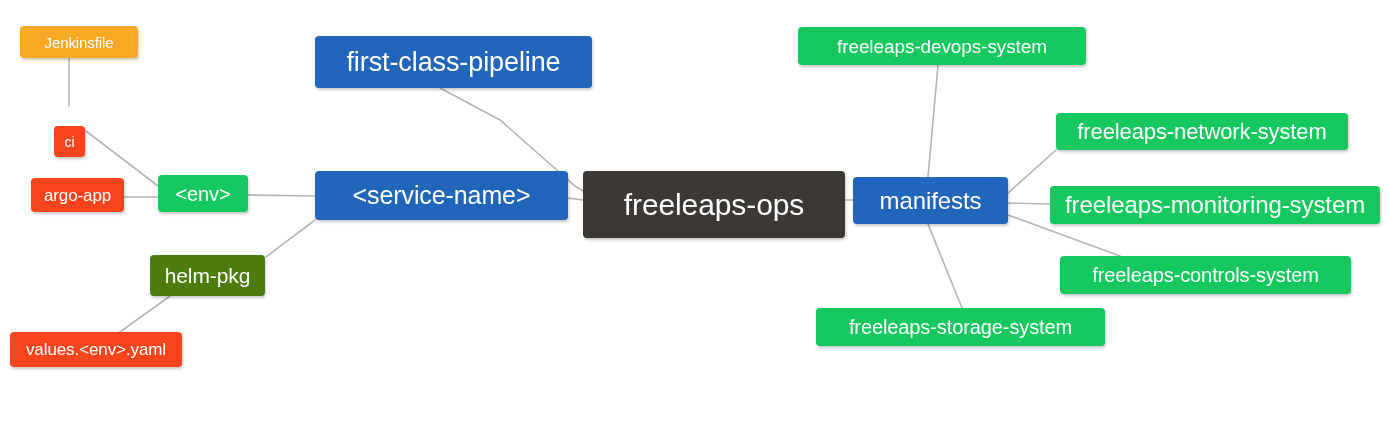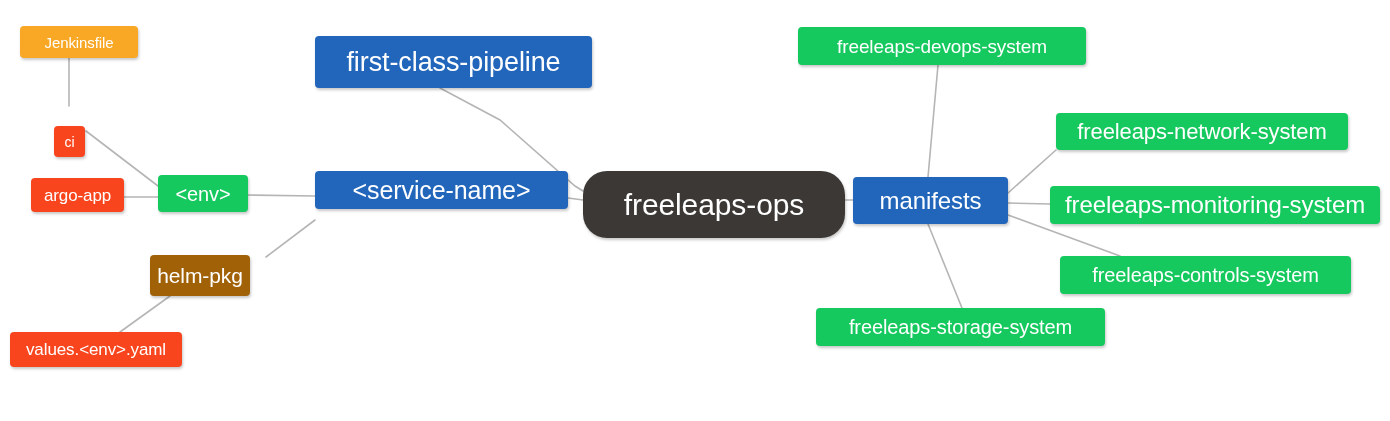--- a/index.html
+++ b/index.html
@@ -59,42 +59,42 @@
       <path d="M 315 220 L 266 257" fill="none" stroke="#b5b5b5" stroke-width="1.6" stroke-linecap="round"></path>
       <path d="M 170 296 L 120 332" fill="none" stroke="#b5b5b5" stroke-width="1.6" stroke-linecap="round"></path>
       <path d="M 845 200 L 853 200" fill="none" stroke="#b5b5b5" stroke-width="1.6" stroke-linecap="round"></path>
       <path d="M 928 177 L 938 65" fill="none" stroke="#b5b5b5" stroke-width="1.6" stroke-linecap="round"></path>
       <path d="M 1008 193 L 1056 150" fill="none" stroke="#b5b5b5" stroke-width="1.6" stroke-linecap="round"></path>
       <path d="M 1008 203 L 1050 204" fill="none" stroke="#b5b5b5" stroke-width="1.6" stroke-linecap="round"></path>
       <path d="M 1008 215 L 1120 256" fill="none" stroke="#b5b5b5" stroke-width="1.6" stroke-linecap="round"></path>
       <path d="M 928 224 L 962 308" fill="none" stroke="#b5b5b5" stroke-width="1.6" stroke-linecap="round"></path>
     </svg>
   <div id="node-layer">
-      <div class="node" style="left: 583px; top: 171px; width: 262px; height: 67px; background: rgb(60, 56, 54); font-size: 30px; border-radius: 24px;">
+      <div class="node" style="left: 583px; top: 171px; width: 262px; height: 67px; background: rgb(60, 56, 54); font-size: 30px;">
         <span class="node-label">freeleaps-ops</span>
       </div>
       <div class="node" style="left: 315px; top: 36px; width: 277px; height: 52px; background: rgb(34, 102, 187); font-size: 27px;">
         <span class="node-label">first-class-pipeline</span>
       </div>
-      <div class="node" style="left: 315px; top: 171px; width: 253px; height: 38px; background: rgb(34, 102, 187); font-size: 25px;">
+      <div class="node" style="left: 315px; top: 171px; width: 253px; height: 49px; background: rgb(34, 102, 187); font-size: 25px;">
         <span class="node-label">&lt;service-name&gt;</span>
       </div>
       <div class="node" style="left: 158px; top: 175px; width: 90px; height: 37px; background: rgb(22, 201, 94); font-size: 20px;">
         <span class="node-label">&lt;env&gt;</span>
       </div>
       <div class="node" style="left: 54px; top: 106px; width: 31px; height: 31px; background: rgb(248, 69, 29); font-size: 14px; margin-top: 20px;">
         <span class="node-label">ci</span>
       </div>
       <div class="node" style="left: 20px; top: 26px; width: 118px; height: 32px; background: rgb(249, 168, 37); font-size: 15px;">
         <span class="node-label">Jenkinsfile</span>
       </div>
       <div class="node" style="left: 31px; top: 178px; width: 93px; height: 34px; background: rgb(248, 69, 29); font-size: 17px;">
         <span class="node-label">argo-app</span>
       </div>
-      <div class="node" style="left: 150px; top: 255px; width: 100px; height: 41px; background: #a16207; font-size: 21px; justify-content: center;">
+      <div class="node" style="left: 150px; top: 255px; width: 115px; height: 41px; background: #4d7c0f; font-size: 21px; justify-content: center;">
         <span class="node-label">helm-pkg</span>
       </div>
       <div class="node" style="left: 10px; top: 332px; width: 172px; height: 35px; background: rgb(248, 69, 29); font-size: 17px; align-items: center;">
         <span class="node-label">values.&lt;env&gt;.yaml</span>
       </div>
       <div class="node" style="left: 853px; top: 177px; width: 155px; height: 47px; background: rgb(34, 102, 187); font-size: 24px;">
         <span class="node-label">manifests</span>
       </div>
       <div class="node" style="left: 798px; top: 27px; width: 288px; height: 38px; background: rgb(22, 201, 94); font-size: 19px;">
         <span class="node-label">freeleaps-devops-system</span>

